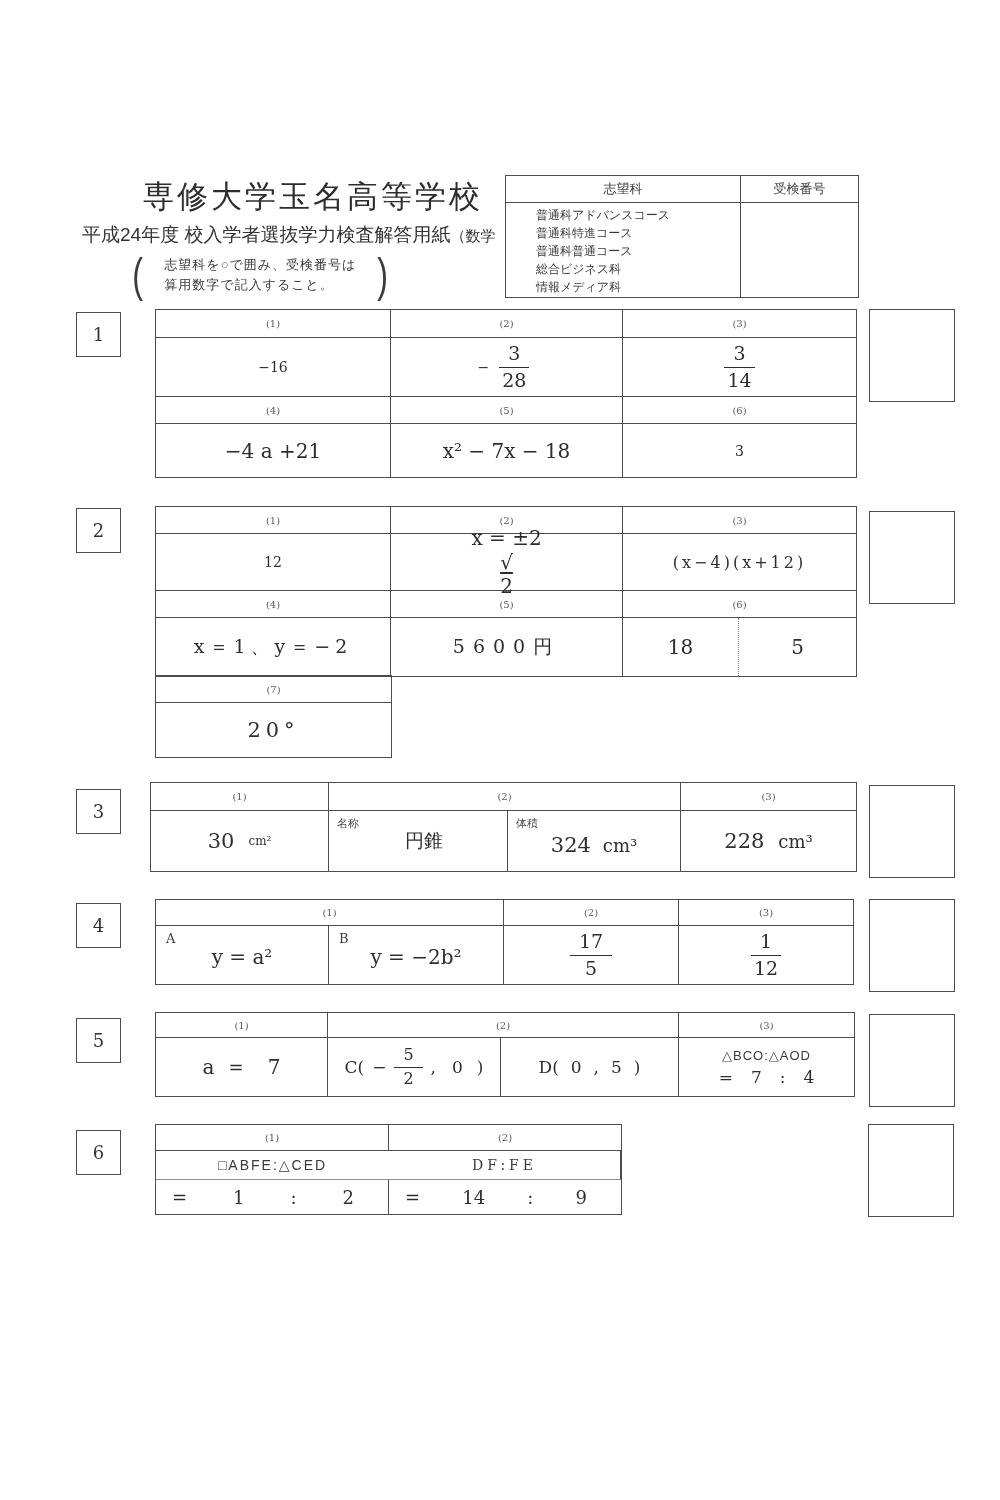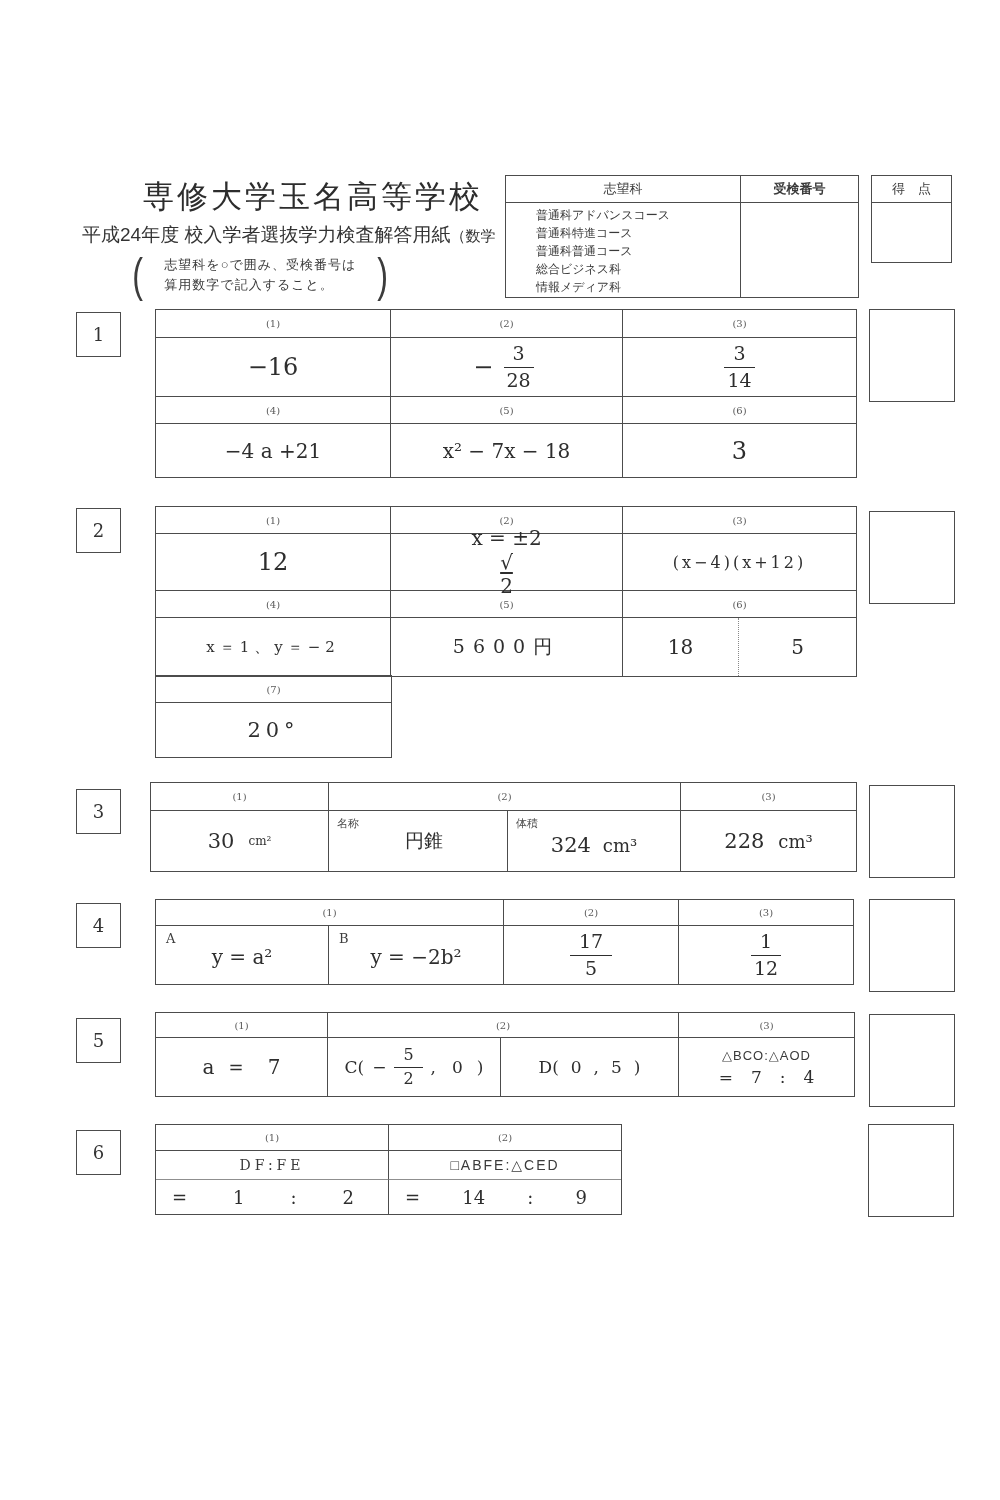--- a/index.html
+++ b/index.html
@@ -5,21 +5,21 @@
   html,body{margin:0;padding:0;background:#e8e8e8;}
   .page{position:relative;width:1000px;height:1500px;background:#ffffff;overflow:hidden;
         font-family:"Liberation Sans", sans-serif;color:#333;}
   
   .tbl{position:absolute;display:grid;border:1.7px solid #4c4c4c;}
   .c{display:flex;align-items:center;justify-content:center;position:relative;}
   .br{border-right:1.4px solid #4c4c4c;}
   .bb{border-bottom:1.4px solid #4c4c4c;}
   .bbl{border-bottom:1px solid #8f8f8f;}
   .qh{font-size:10px;color:#5a5a5a;font-family:"DejaVu Serif", serif;}
-  .ans{font-size:24px;color:#2e2e2e;font-family:"DejaVu Serif", serif;}
+  .ans{font-size:14px;color:#2e2e2e;font-family:"DejaVu Serif", serif;}
   .it{}
   .wide{letter-spacing:8px;}
   .wide2{letter-spacing:3px;}
   .wide3{letter-spacing:5px;}
   
   .frac{display:inline-flex;flex-direction:column;align-items:center;line-height:1.05;
         font-family:"DejaVu Serif", serif;color:#2e2e2e;}
   .frac .fn{padding:0 9px 3px;border-bottom:1.6px solid #2e2e2e;}
   .frac .fd{padding:3px 9px 0;}
   .fs19 .fn,.fs19 .fd{font-size:19px;}
@@ -52,35 +52,31 @@
     <span class="paren">(</span>
     <div style="margin:0 19px;font-size:13px;line-height:20px;letter-spacing:1px;color:#3a3a3a;">
       <div>志望科を○で囲み、受検番号は</div>
       <div>算用数字で記入すること。</div>
     </div>
     <span class="paren">)</span>
   </div>
 
   <div style="position:absolute;left:505px;top:175px;width:352px;height:121px;border:1.7px solid #4c4c4c;display:grid;grid-template-columns:235px 1fr;grid-template-rows:27px 1fr;">
     <div class="c br bb" style="font-size:13px;color:#3a3a3a;">志望科</div>
-    <div class="c bb" style="font-size:13px;color:#3a3a3a;font-weight:bold;">受検番号</div>
+    <div class="c bb" style="font-size:13px;color:#3a3a3a;">受検番号</div>
     <div class="br" style="padding:3px 0 0 30px;font-size:12px;line-height:18px;color:#3a3a3a;">
       <div>普通科アドバンスコース</div>
       <div>普通科特進コース</div>
       <div>普通科普通コース</div>
       <div>総合ビジネス科</div>
       <div>情報メディア科</div>
     </div>
     <div></div>
   </div>
 
-  <div style="position:absolute;left:871px;top:175px;width:79px;height:86px;border:1.8px solid #4c4c4c;display:grid;grid-template-rows:27px 1fr;">
-    <div class="c bb" style="font-size:13px;color:#3a3a3a;">得　点</div>
-    <div></div>
-  </div>
 
   <div class="slabel" style="left:76px;top:312px;">1</div>
   <div class="tbl" style="left:155px;top:309px;grid-template-columns:235px 232px 233px;grid-template-rows:28px 59px 27px 53px;">
     <div class="c br bb qh">(1)</div>
     <div class="c br bb qh">(2)</div>
     <div class="c bb qh">(3)</div>
 
     <div class="c br bb ans">−16</div>
     <div class="c br bb">
       <span class="ans" style="margin-right:4px;">−</span>
@@ -117,21 +113,21 @@
       <span>x = ±2</span>
         <span>√</span>
         <span class="radicand">2</span>
     </div>
     <div class="c bb ans wide2" style="font-size:16px;text-align:right;">(x−4)(x+12)</div>
 
     <div class="c br bb qh">(4)</div>
     <div class="c br bb qh">(5)</div>
     <div class="c bb qh">(6)</div>
 
-    <div class="c br ans it wide3" style="font-size:15px;">x＝1、y＝−2</div>
+    <div class="c br ans it wide3" style="font-size:19px;">x＝1、y＝−2</div>
     <div class="c br ans wide" style="font-size:19px;">5600円</div>
     <div style="display:grid;grid-template-columns:116px 1fr;">
       <div class="c ans" style="border-right:1.4px dotted #888;font-size:20px;">18</div>
       <div class="c ans" style="font-size:20px;">5</div>
     </div>
   </div>
 
   <div class="tbl" style="left:155px;top:675px;grid-template-columns:235px;grid-template-rows:27px 54px;">
     <div class="c bb qh">(7)</div>
     <div class="c ans wide3" style="font-size:21px;">20°</div>
@@ -232,22 +228,22 @@
       </div>
     </div>
   </div>
   <div class="score" style="left:869px;top:1014px;"></div>
 
   <div class="slabel" style="left:76px;top:1130px;">6</div>
   <div class="tbl" style="left:155px;top:1124px;grid-template-columns:233px 232px;grid-template-rows:26px 29px 34px;">
     <div class="c br bb qh">(1)</div>
     <div class="c bb qh">(2)</div>
 
+    <div class="c bbl" style="font-size:14px;letter-spacing:2px;color:#3a3a3a;">□ABFE:△CED</div>
     <div class="c br bbl" style="font-size:14px;letter-spacing:4px;color:#3a3a3a;font-family:'DejaVu Serif',serif;">DF:FE</div>
-    <div class="c bbl" style="font-size:14px;letter-spacing:2px;color:#3a3a3a;">□ABFE:△CED</div>
 
     <div class="c br" style="justify-content:space-between;padding:0 34px 0 16px;font-family:'DejaVu Serif',serif;font-size:18px;color:#2e2e2e;">
       <span>=</span>
       <span>1</span>
       <span>:</span>
       <span>2</span>
     </div>
     <div class="c" style="justify-content:space-between;padding:0 34px 0 16px;font-family:'DejaVu Serif',serif;font-size:18px;color:#2e2e2e;">
       <span>=</span>
       <span>14</span>

